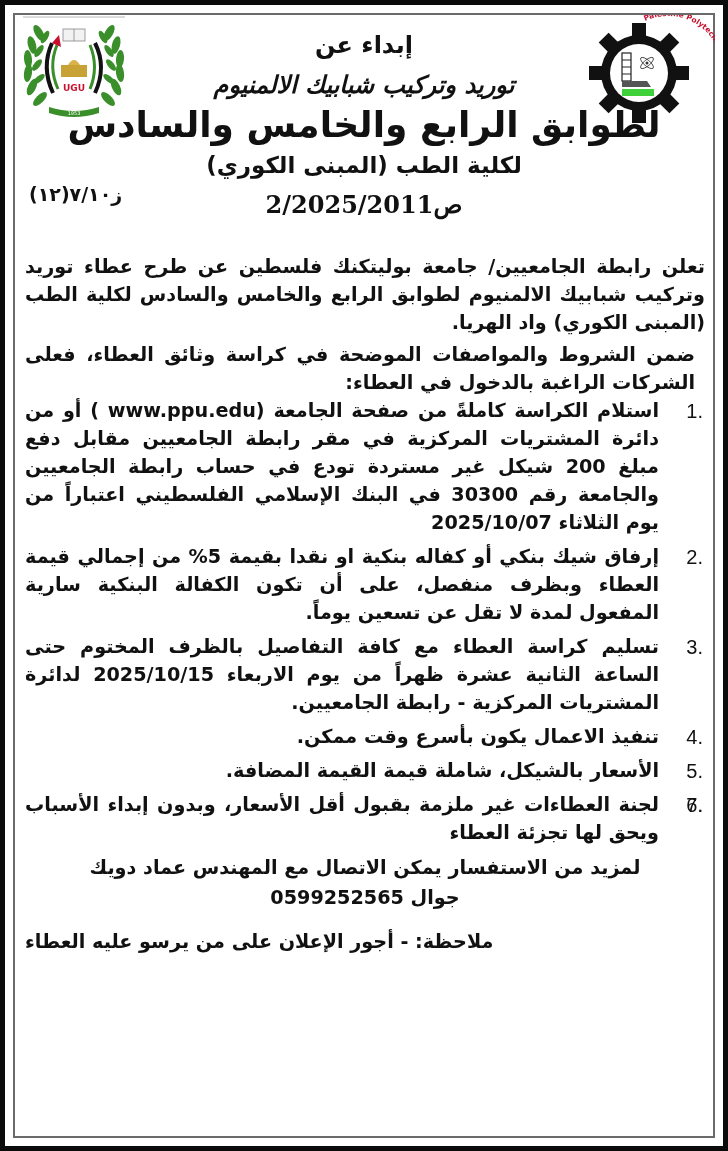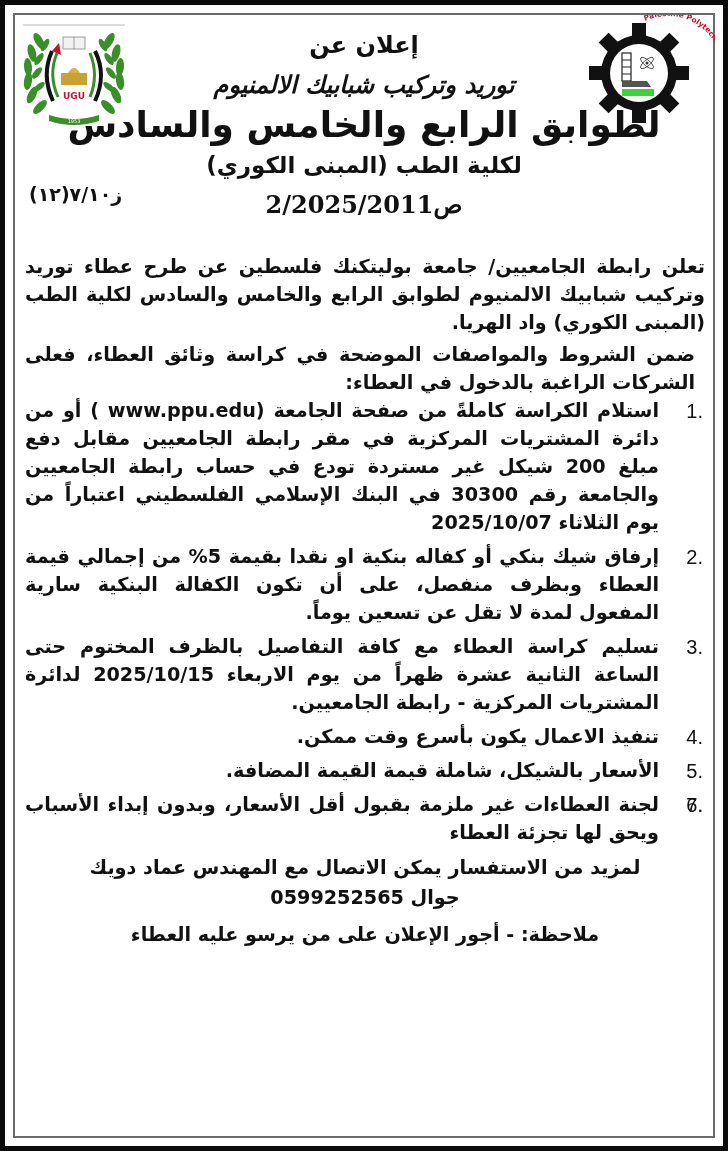--- a/index.html
+++ b/index.html
@@ -29,21 +29,21 @@
       border: 2px solid #6a6a6a;
       background: #fff;
     }
     .header {
       position: absolute;
       left: 0; right: 0; top: 0;
       height: 250px;
     }
     .logo-left {
       position: absolute;
-      left: 14px; top: 18px;
+      left: 14px; top: 10px;
       width: 110px; height: 108px; text-align: center;
     }
     .logo-right {
       position: absolute;
       right: 8px; top: 10px;
       width: 128px; height: 112px;
     }
     .title-block {
       position: absolute;
       left: 0; right: 0; top: 20px;
@@ -98,21 +98,21 @@
       font-family: "Liberation Sans", sans-serif;
       font-weight: normal;
       font-size: 20px;
     }
     .num-ltr { direction: ltr; unicode-bidi: embed; }
     .contact-block {
       text-align: center;
       margin-top: 2px;
     }
     .contact-line { display: block; line-height: 30px; }
-    .note-line { display: block; margin-top: 8px; text-align: center; }
+    .note-line { display: block; margin-top: 15px; text-align: left; }
     .signature {
       text-align: left;
       margin-top: 6px;
       padding-left: 0;
     }
     .sig-wrap {
       display: inline-block;
       text-align: right;
     }
     .sig-line { display: block; line-height: 30px; }
@@ -204,21 +204,21 @@
         </g>
 
         <path id="ppuArc" d="M58 6 A52 52 0 0 1 104 104" fill="none"></path>
         <text font-family="DejaVu Sans, sans-serif" font-size="7.5" font-weight="bold" fill="#c8102e">
           <textPath href="#ppuArc">Palestine Polytechnic University</textPath>
         </text>
       </svg>
     </div>
 
     <div class="title-block">
-      <span class="title-line t1">إعلان عن</span>
+      <span class="title-line t1">إبداء عن</span>
       <span class="title-line t2">توريد وتركيب شبابيك الالمنيوم</span>
       <span class="title-line t3">لطوابق الرابع والخامس والسادس</span>
       <span class="title-line t4">لكلية الطب (المبنى الكوري)</span>
       <span class="title-line t5">ص2/2025/2011</span>
     </div>
 
     <div class="ref-code">ز٧/١٠(١٢)</div>
   </div>
 
   <div class="body-text">

